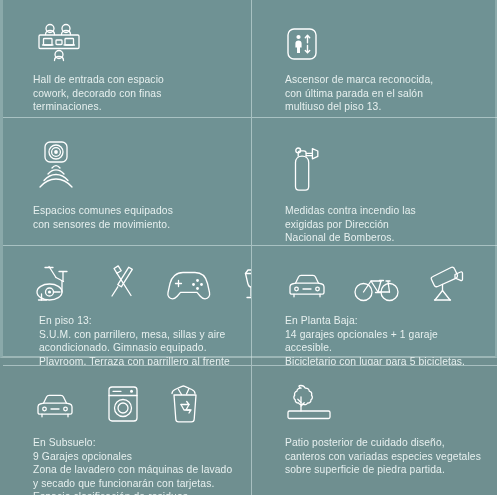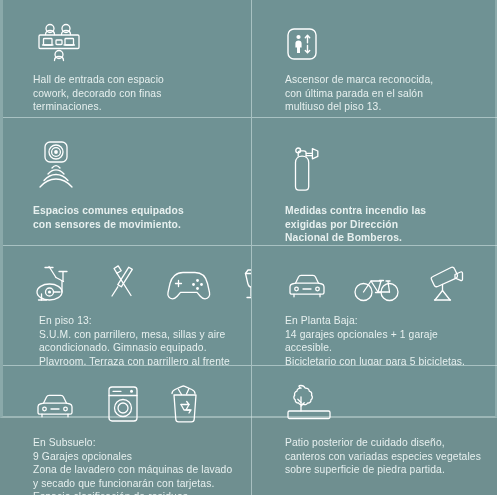--- a/index.html
+++ b/index.html
@@ -8,21 +8,21 @@
     background: #6f8f90;
   }
   body {
     width: 497px;
     height: 495px;
     overflow: hidden;
     font-family: "Liberation Sans", sans-serif;
   }
   #amenities-grid {
     width: 497px;
-    height: 418px;
+    height: 358px;
     box-sizing: border-box;
     background: #6f9294;
     display: grid;
     grid-template-columns: 249px 248px;
     grid-template-rows: 118px 128px 120px 129px;
     border-left: 3px solid #8aa9aa;
     border-right: 2px solid #8aa9aa;
     border-bottom: 2px solid #9cb6b6;
   }
   .cell {
@@ -60,21 +60,21 @@
   .caption {
     color: #e7f0ef;
     font-size: 10.3px;
     line-height: 13.6px;
     letter-spacing: 0.12px;
     padding-left: 30px;
     padding-right: 18px;
     white-space: pre-line;
   }
   .cell.r1 .caption { padding-top: 11px; }
-  .cell.r2 .caption { padding-top: 8px; font-weight: bold; }
+  .cell.r2 .caption { padding-top: 8px; }
   .cell.r3 .caption { padding-top: 10px; padding-left: 36px; }
   .cell.r4 .caption { padding-top: 12px; }
 
   .cell.c2 .icon-row { padding-left: 33px; }
   .cell.c2 .caption { padding-left: 33px; padding-right: 14px; }
 </style>
 </head>
 <body>
 
 <div id="amenities-grid">

